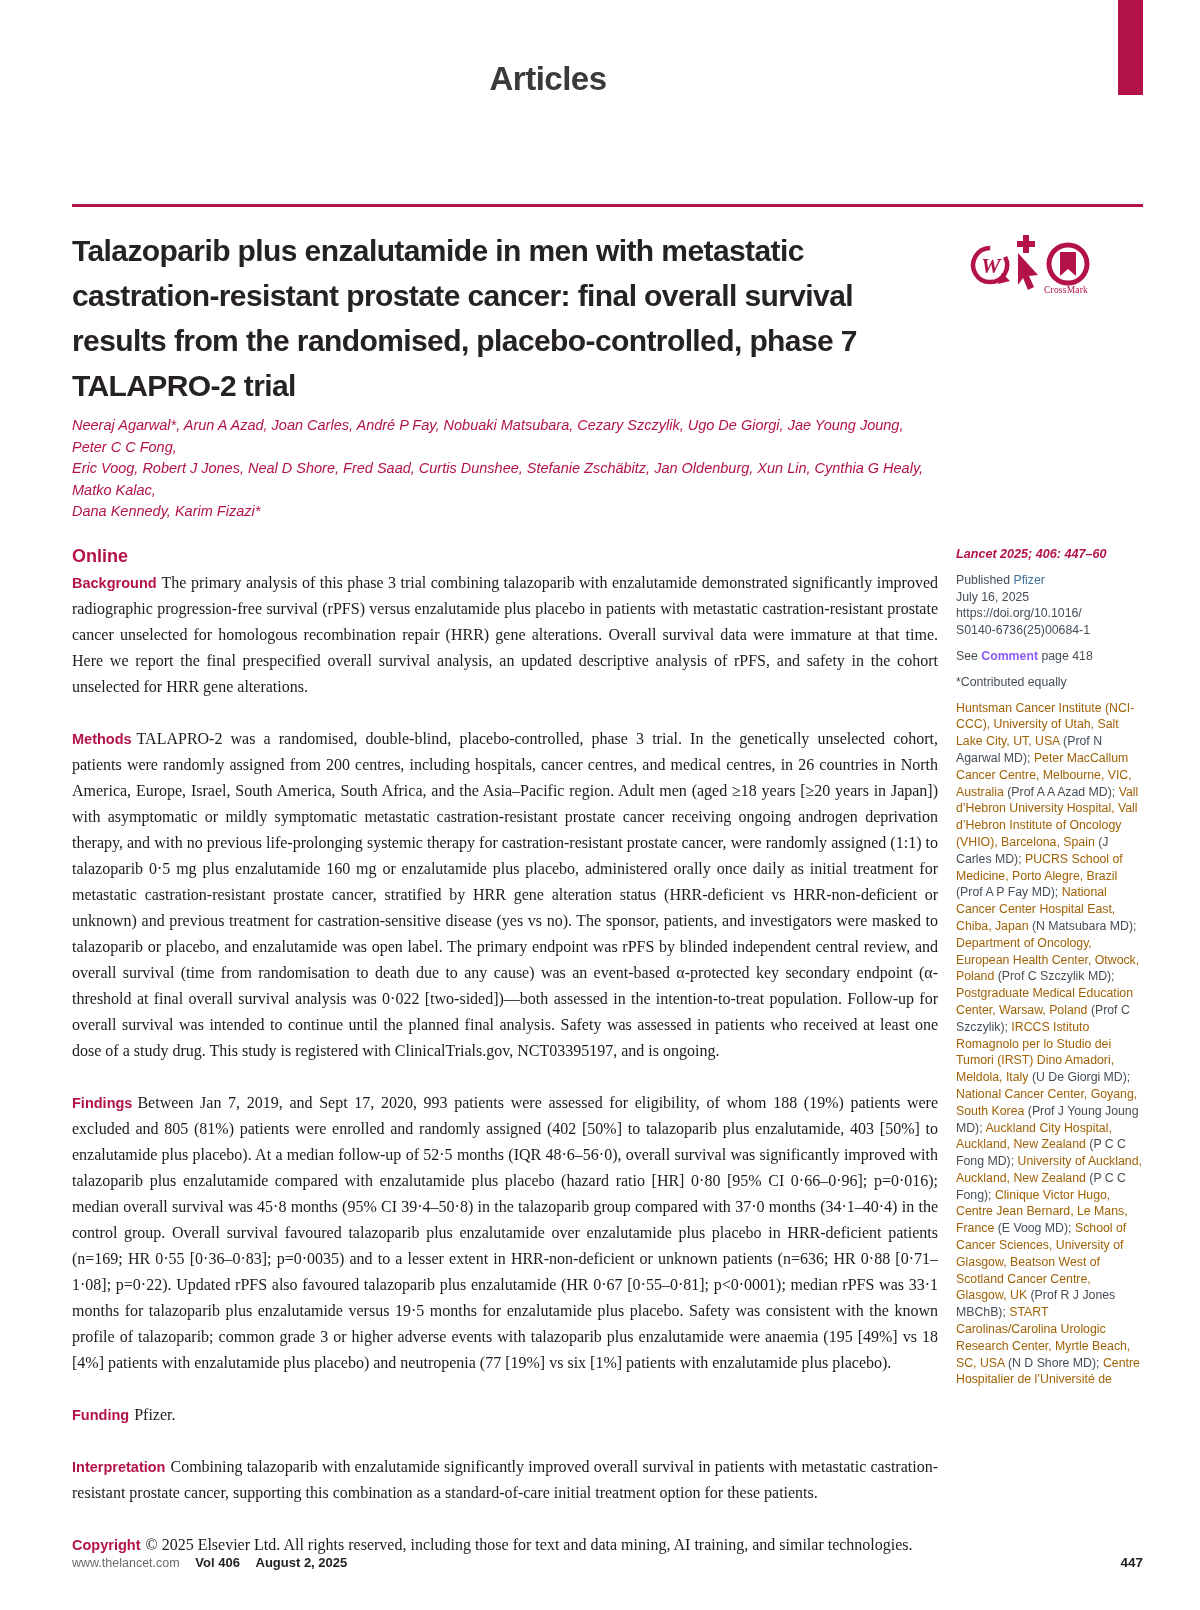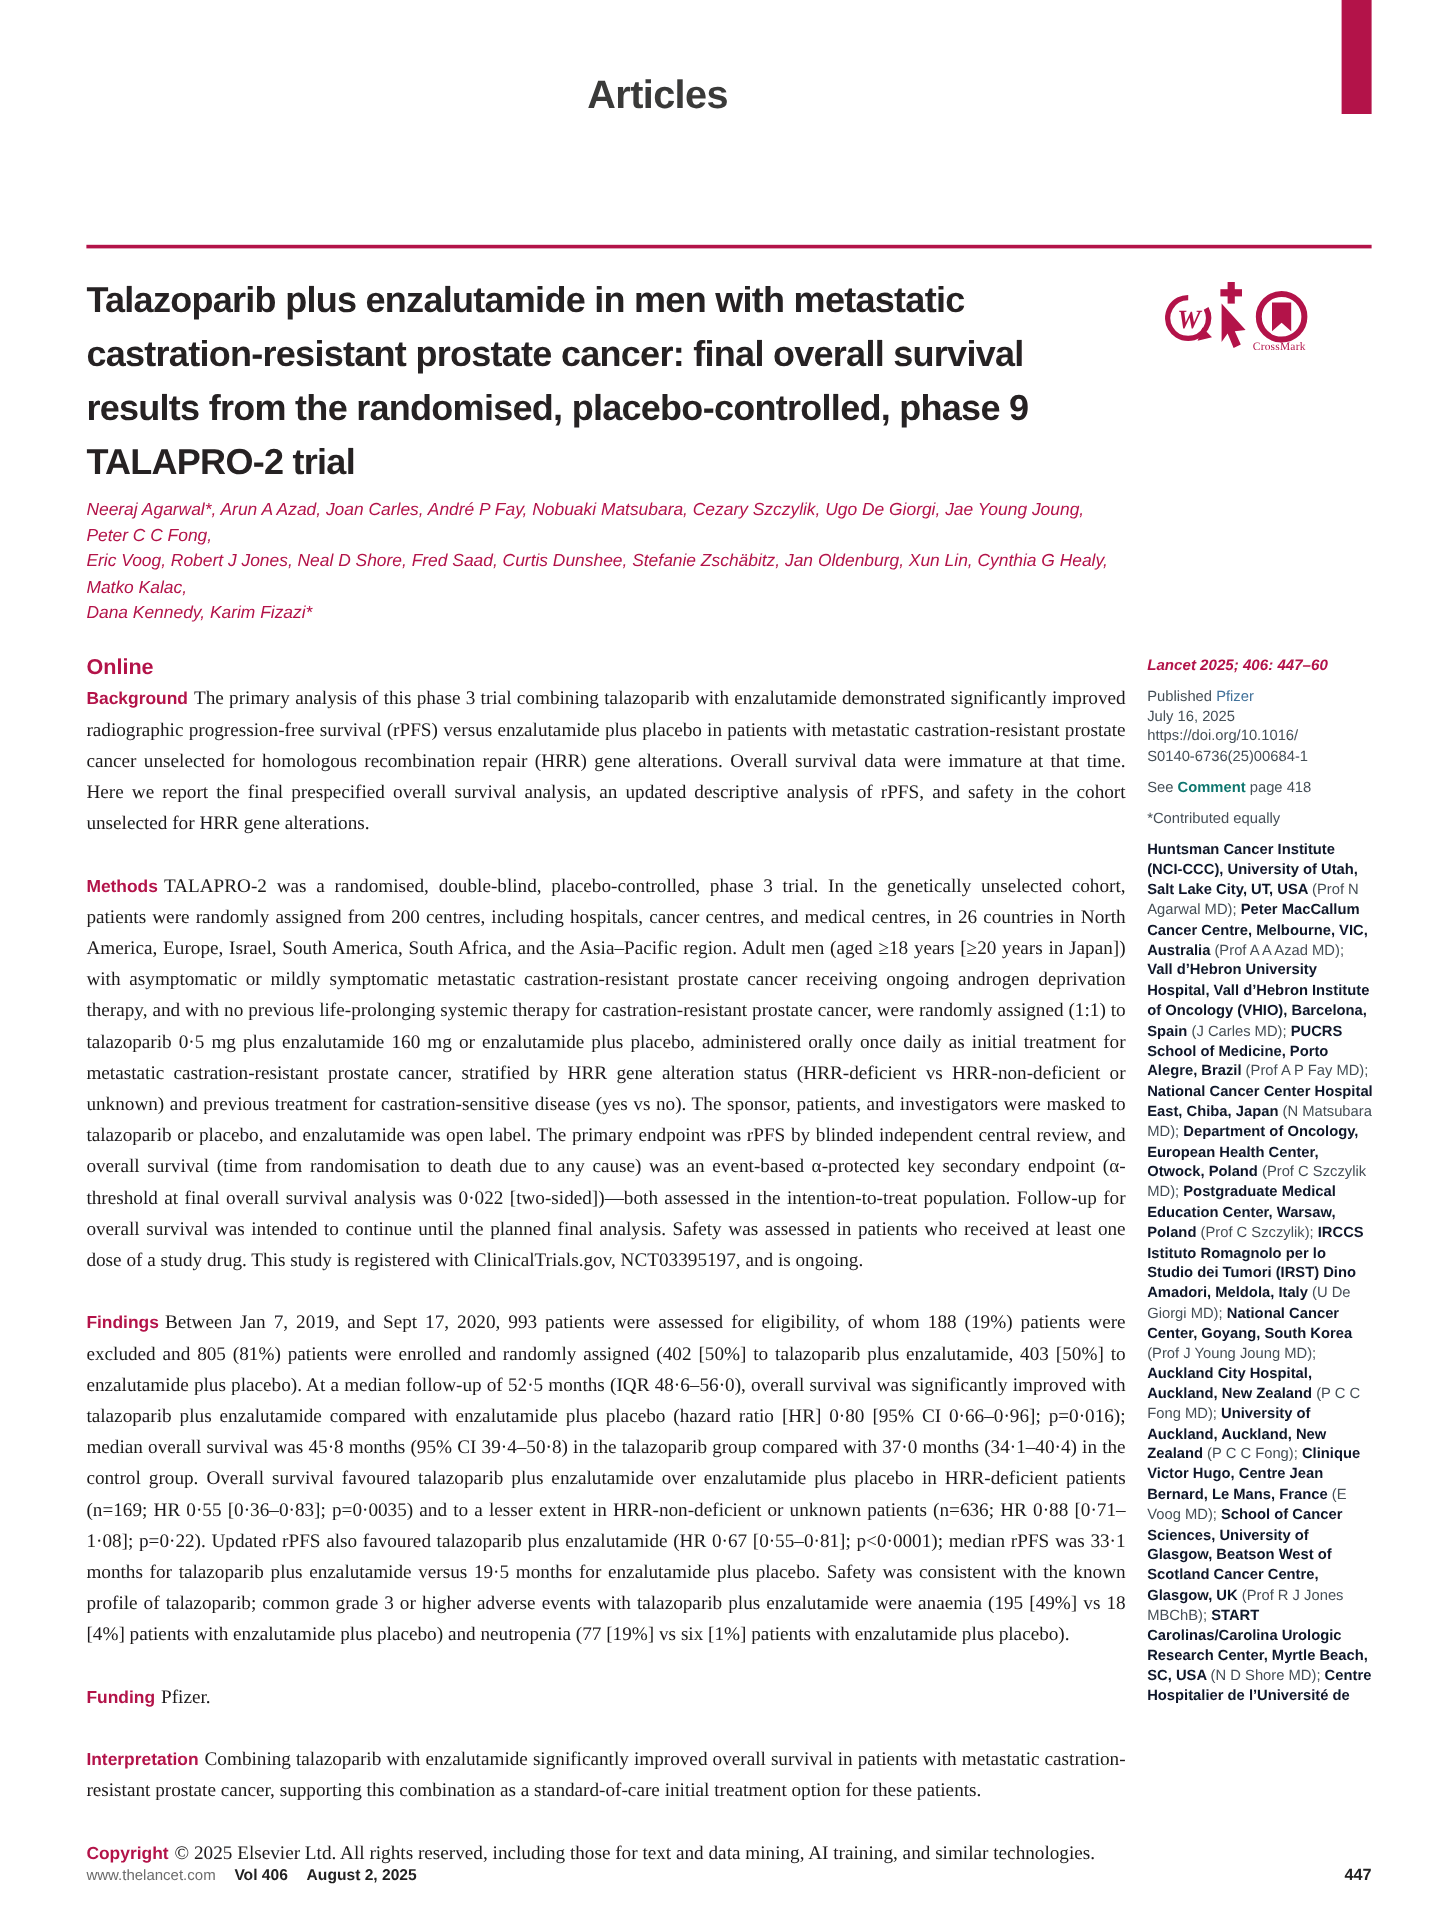--- a/index.html
+++ b/index.html
@@ -31,22 +31,22 @@
   .plabel{font-family:"Liberation Sans",sans-serif;font-weight:bold;color:#b31349;
     font-size:14.5px;padding-right:5px}
 
   
   .sidebar{position:absolute;left:956px;top:546px;width:188px;font-size:12.3px;
     line-height:16.8px;color:#454f57}
   .sb{margin-bottom:9px}
   .citation{color:#b31349;font-weight:bold;font-style:italic;font-size:12.6px}
   .prewrap{white-space:pre-line}
   .blue{color:#41719a}
-  .bluebold{color:#0f766e;font-weight:bold}
-  .b{font-weight:bold;color:#0f172a}
+  .bluebold{color:#8b5cf6;font-weight:bold}
+  .b{font-weight:normal;color:#a16207}
 
   
   .footer{position:absolute;left:72px;top:1555px;width:1071px;display:flex;
     justify-content:space-between;align-items:flex-end;font-size:13px}
   .footer .site{color:#6b6b6b;font-size:12.5px}
   .footer .vol{font-weight:bold;color:#222;margin-left:12px}
   .footer .date{font-weight:bold;color:#222;margin-left:12px}
   .footer .pageno{font-weight:bold;color:#222;font-size:13.5px}
 </style>
 </head>
@@ -75,21 +75,21 @@
     <svg style="left:78px;top:12px" width="44" height="44" viewBox="0 0 44 44">
       <circle cx="22" cy="22" r="19" fill="none" stroke="#b31349" stroke-width="5"></circle>
       <path d="M14 10 h16 v24 l-8 -7 l-8 7 z" fill="#b31349"></path>
     </svg>
     <span class="crossmark-text">CrossMark</span>
   </div>
 
   <div class="main-col">
     <h1 class="paper-title">Talazoparib plus enzalutamide in men with metastatic
 castration-resistant prostate cancer: final overall survival
-results from the randomised, placebo-controlled, phase 9
+results from the randomised, placebo-controlled, phase 7
 TALAPRO-2 trial</h1>
     <div class="authors">Neeraj Agarwal*, Arun A Azad, Joan Carles, André P Fay, Nobuaki Matsubara, Cezary Szczylik, Ugo De Giorgi, Jae Young Joung, Peter C C Fong,
 Eric Voog, Robert J Jones, Neal D Shore, Fred Saad, Curtis Dunshee, Stefanie Zschäbitz, Jan Oldenburg, Xun Lin, Cynthia G Healy, Matko Kalac,
 Dana Kennedy, Karim Fizazi*</div>
 
     <h2 class="summary-heading">Online</h2>
 
     <p class="para first">
       <span class="plabel">Background</span><span>The primary analysis of this phase 3 trial combining talazoparib with enzalutamide demonstrated significantly improved radiographic progression-free survival (rPFS) versus enzalutamide plus placebo in patients with metastatic castration-resistant prostate cancer unselected for homologous recombination repair (HRR) gene alterations. Overall survival data were immature at that time. Here we report the final prespecified overall survival analysis, an updated descriptive analysis of rPFS, and safety in the cohort unselected for HRR gene alterations.</span>
     </p>

